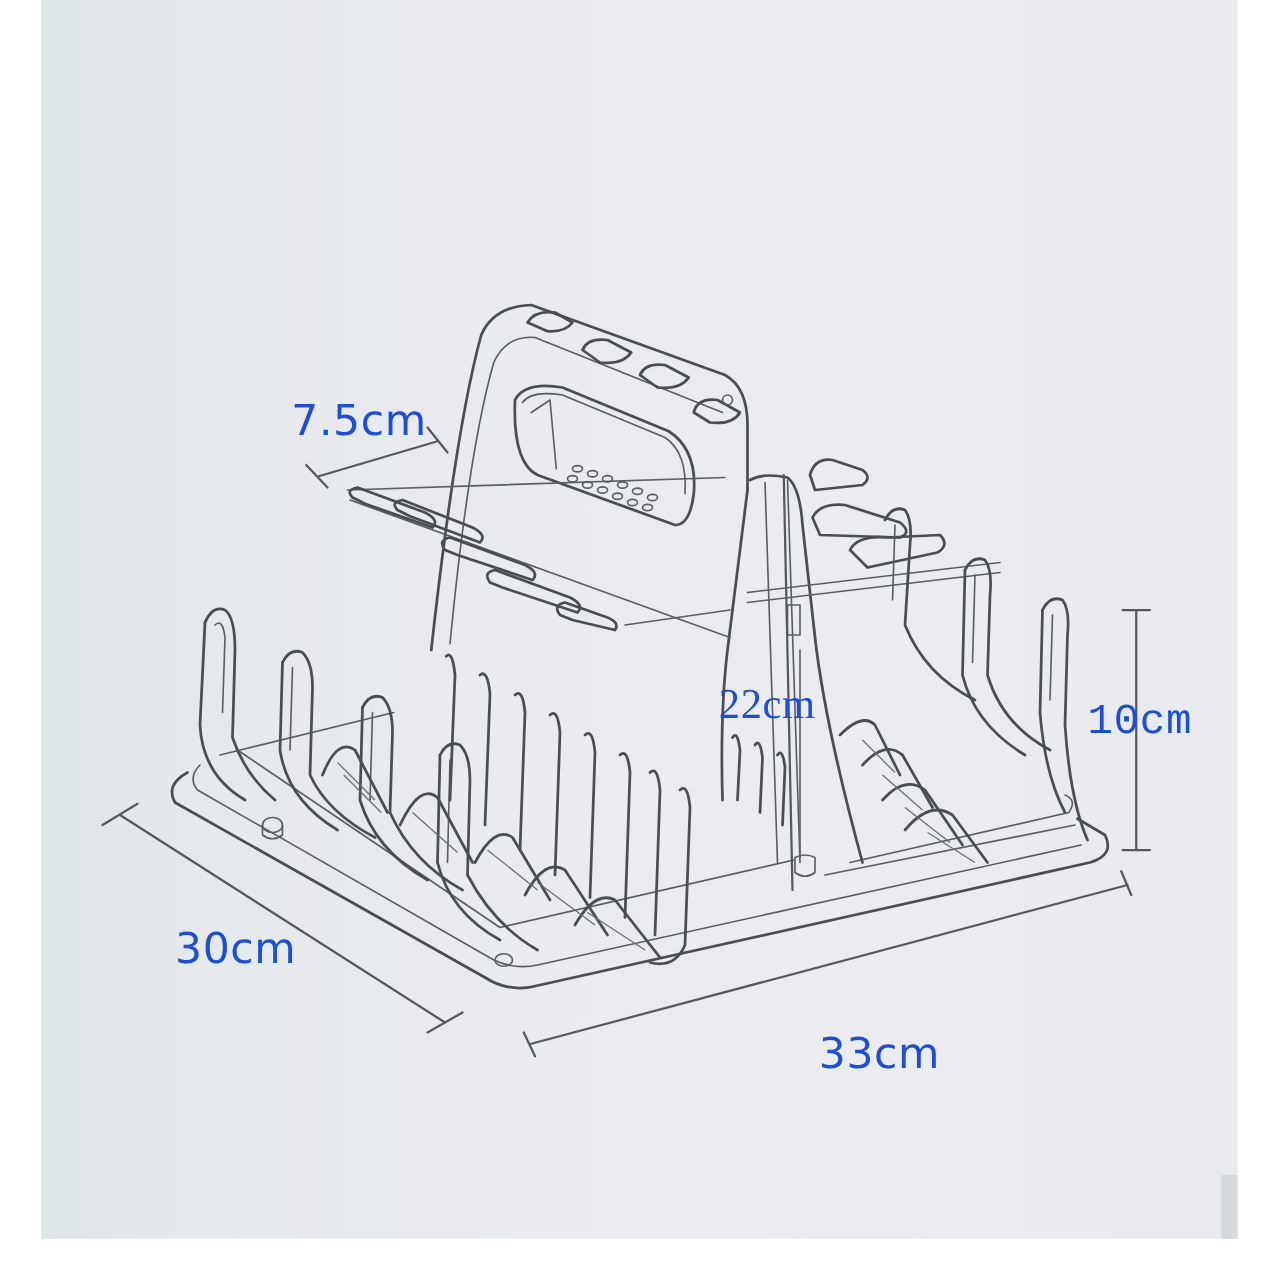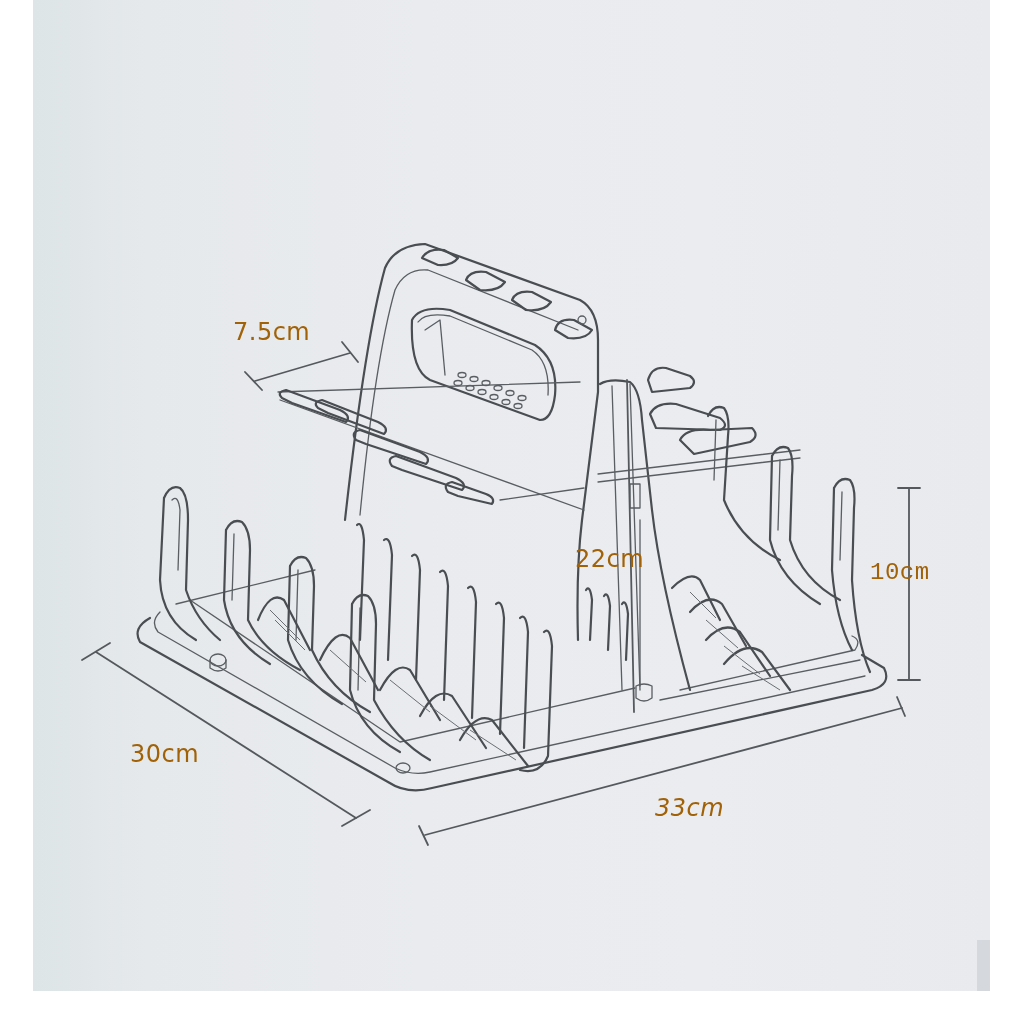--- a/index.html
+++ b/index.html
@@ -1,21 +1,21 @@
 <!DOCTYPE html>
 <html><head>
 <meta charset="utf-8">
 <style>
   html,body{margin:0;padding:0;background:#ffffff;}
   body{width:1024px;height:1024px;position:relative;overflow:hidden;font-family:"DejaVu Sans","Liberation Sans",sans-serif;}
   .panel{position:absolute;left:33px;top:0;width:957px;height:991px;
     background:linear-gradient(90deg,#dde5e6 0%,#e6e9ec 12%,#e9ebef 40%,#eaecf0 70%,#e8eaee 100%);}
   .edge-tab{position:absolute;left:977px;top:940px;width:13px;height:51px;background:#d5d8dc;}
   svg.drawing{position:absolute;left:0;top:0;width:1024px;height:1024px;}
-  .lbl{position:absolute;font-family:"DejaVu Sans","Liberation Sans",sans-serif;font-size:24px;color:#a16207;letter-spacing:0.5px;line-height:1;white-space:nowrap;}
+  .lbl{position:absolute;font-family:"DejaVu Sans","Liberation Sans",sans-serif;font-size:34px;color:#1d4ed8;letter-spacing:0.5px;line-height:1;white-space:nowrap;}
   .ln{fill:none;stroke:#4a4e52;stroke-width:2.2;stroke-linecap:round;stroke-linejoin:round;}
   .lt{fill:none;stroke:#5a5e62;stroke-width:1.3;stroke-linecap:round;stroke-linejoin:round;}
   .lh{fill:none;stroke:#6a6e72;stroke-width:1;}
   .dim{fill:none;stroke:#55595d;stroke-width:1.8;stroke-linecap:round;}
 </style>
 </head>
 <body>
 
 <div class="panel"></div>
 <div class="edge-tab"></div>
@@ -170,16 +170,16 @@
 
     <line class="dim" x1="425" y1="835" x2="902" y2="708"></line>
     <line class="dim" x1="419" y1="826" x2="428" y2="845"></line>
     <line class="dim" x1="897" y1="697" x2="905" y2="716"></line>
 
     <line class="dim" x1="627" y1="380" x2="634" y2="712"></line>
   </g>
 </svg>
 
 <div class="lbl" style="left:233px;top:320px;">7.5cm</div>
-<div class="lbl" style="left:575px;top:547px;">22cm</div>
+<div class="lbl" style="left:575px;top:547px;font-family:Liberation Serif, serif;">22cm</div>
 <div class="lbl" style="left:870px;top:561px;font-family:Liberation Mono, monospace;">10cm</div>
-<div class="lbl" style="left:130px;top:742px;">30cm</div>
-<div class="lbl" style="left:655px;top:796px;font-style:italic;">33cm</div>
+<div class="lbl" style="left:140px;top:742px;">30cm</div>
+<div class="lbl" style="left:655px;top:826px;">33cm</div>
 
 </body></html>

